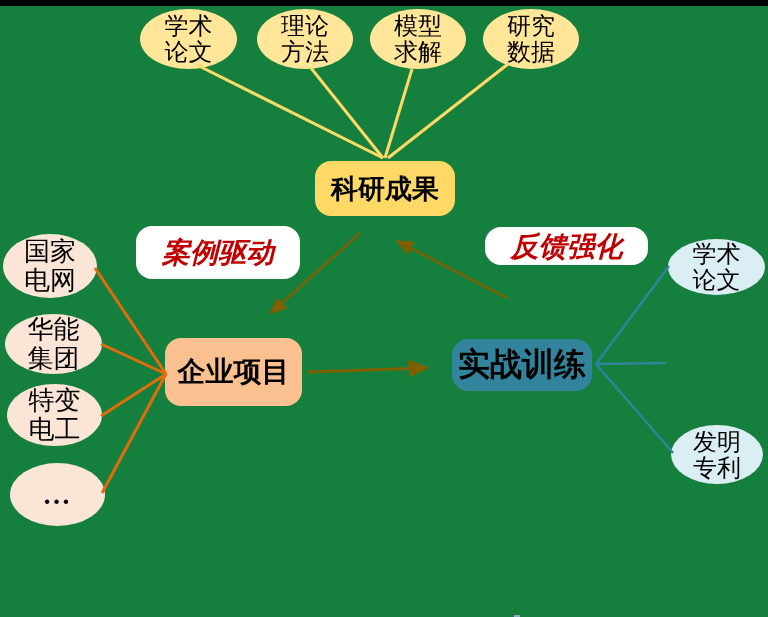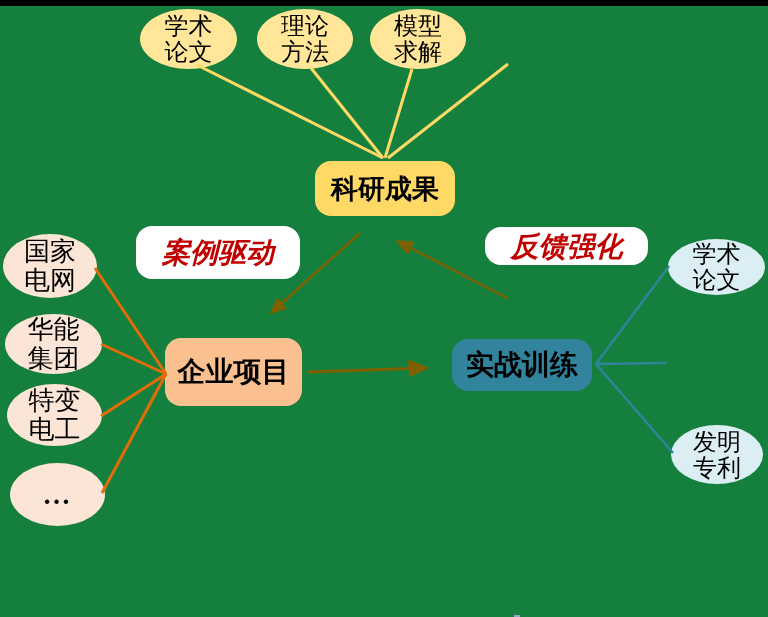--- a/index.html
+++ b/index.html
@@ -12,41 +12,45 @@
     position:absolute;display:flex;align-items:center;justify-content:center;
     text-align:center;white-space:pre-line;color:#000;box-sizing:border-box;border-radius:16px;
   }
   .ellipse{border-radius:50%;}
   .top-e{background:#FFE699;font-size:24px;line-height:26px;}
   .left-e{background:#FBE5D6;font-size:26px;line-height:29px;}
   .right-e{background:#DBEEF3;font-size:24px;line-height:26px;}
   .dots{font-size:28px;font-weight:bold;letter-spacing:2px;}
   .center-box{background:#FFD966;font-size:27px;font-weight:bold;}
   .proj-box{background:#FAC090;font-size:28px;font-weight:bold;}
-  .train-box{background:#31849B;font-size:28px;font-weight:bold;}
+  .train-box{background:#31849B;font-size:32px;font-weight:bold;}
   .flow-label{background:#FFFFFF;color:#C00000;font-weight:bold;font-size:28px;line-height:29px;font-style:italic;}
   svg.links{position:absolute;left:0;top:0;pointer-events:none;}
   .artifact{position:absolute;left:514px;top:609px;width:6px;height:3px;background:#8FA8C8;}
 </style>
 </head>
 <body>
 
 <div class="canvas">
 
   <div class="node ellipse top-e" style="left:140px;top:3px;width:97px;height:60px;">
     <span>学术
 论文</span>
   </div>
   <div class="node ellipse top-e" style="left:257px;top:3px;width:96px;height:60px;">
     <span>理论
 方法</span>
   </div>
   <div class="node ellipse top-e" style="left:370px;top:3px;width:96px;height:60px;">
     <span>模型
 求解</span>
+  </div>
+  <div class="node ellipse top-e" style="left:483px;top:3px;width:96px;height:60px;">
+    <span>研究
+数据</span>
   </div>
 
   <div class="node center-box" style="left:315px;top:155px;width:140px;height:55px;">
     <span>科研成果</span>
   </div>
   <div class="node proj-box" style="left:165px;top:332px;width:137px;height:68px;">
     <span>企业项目</span>
   </div>
   <div class="node train-box" style="left:452px;top:333px;width:140px;height:52px;">
     <span>实战训练</span>

